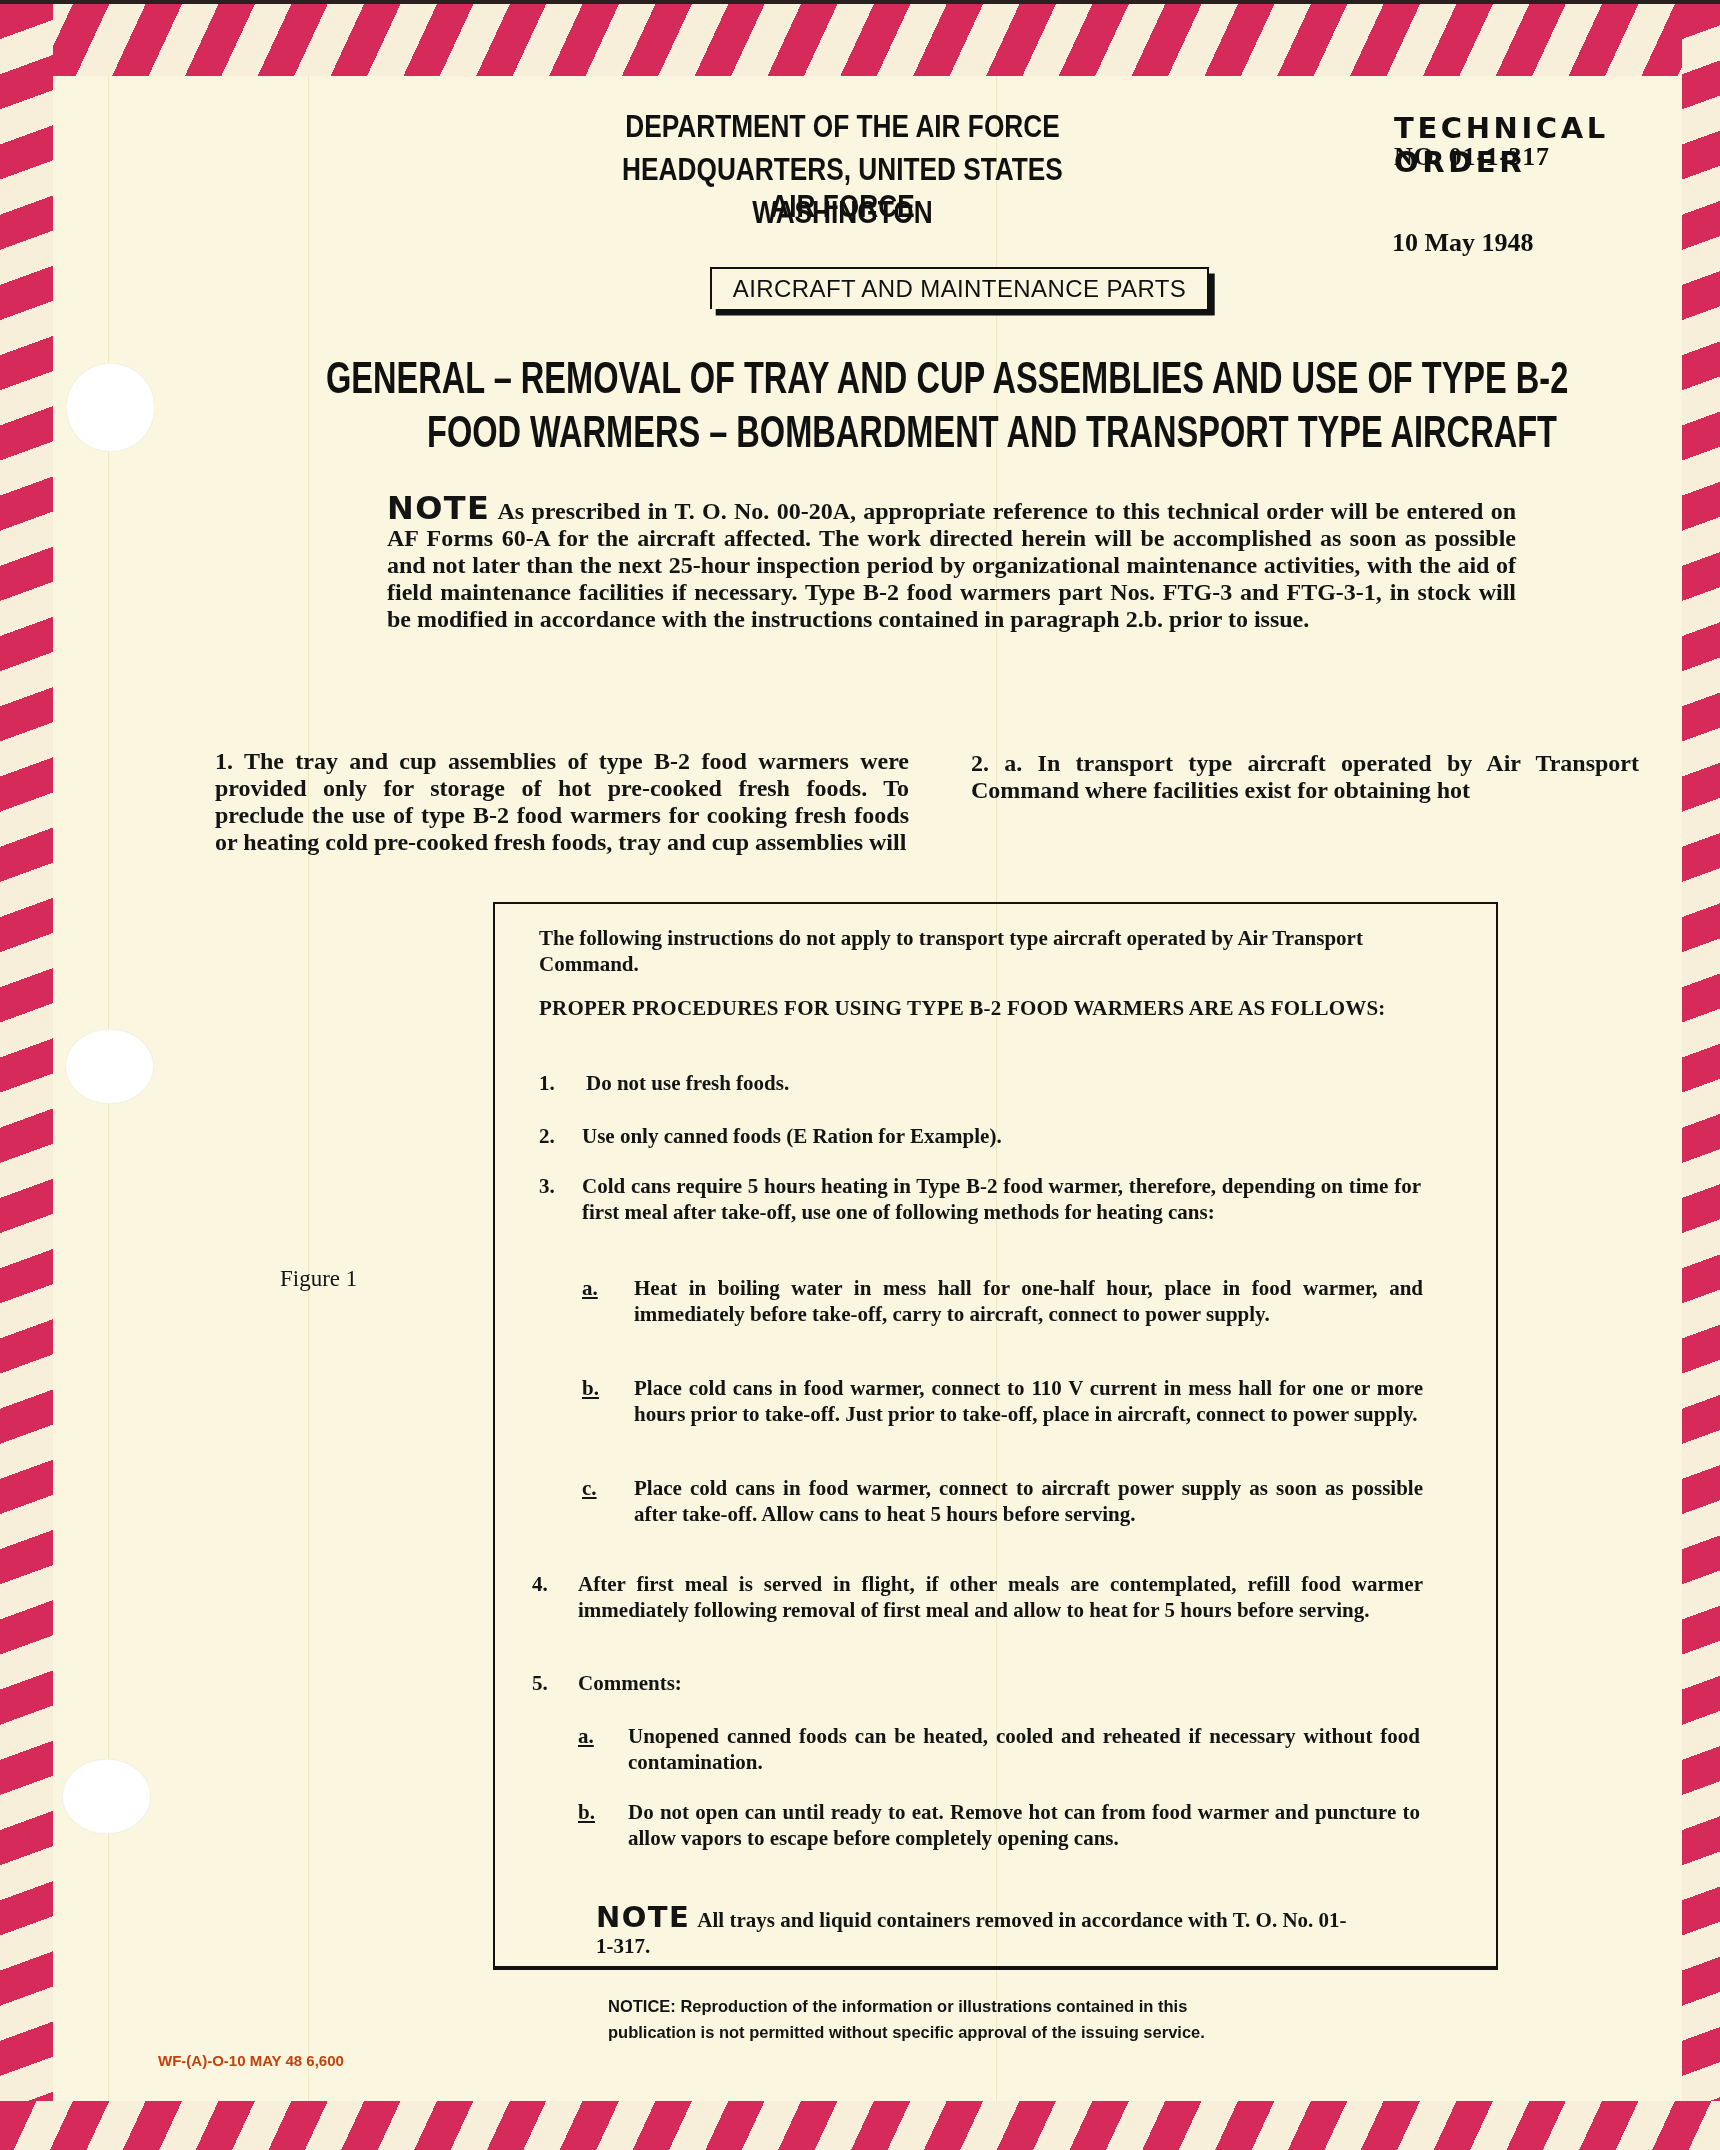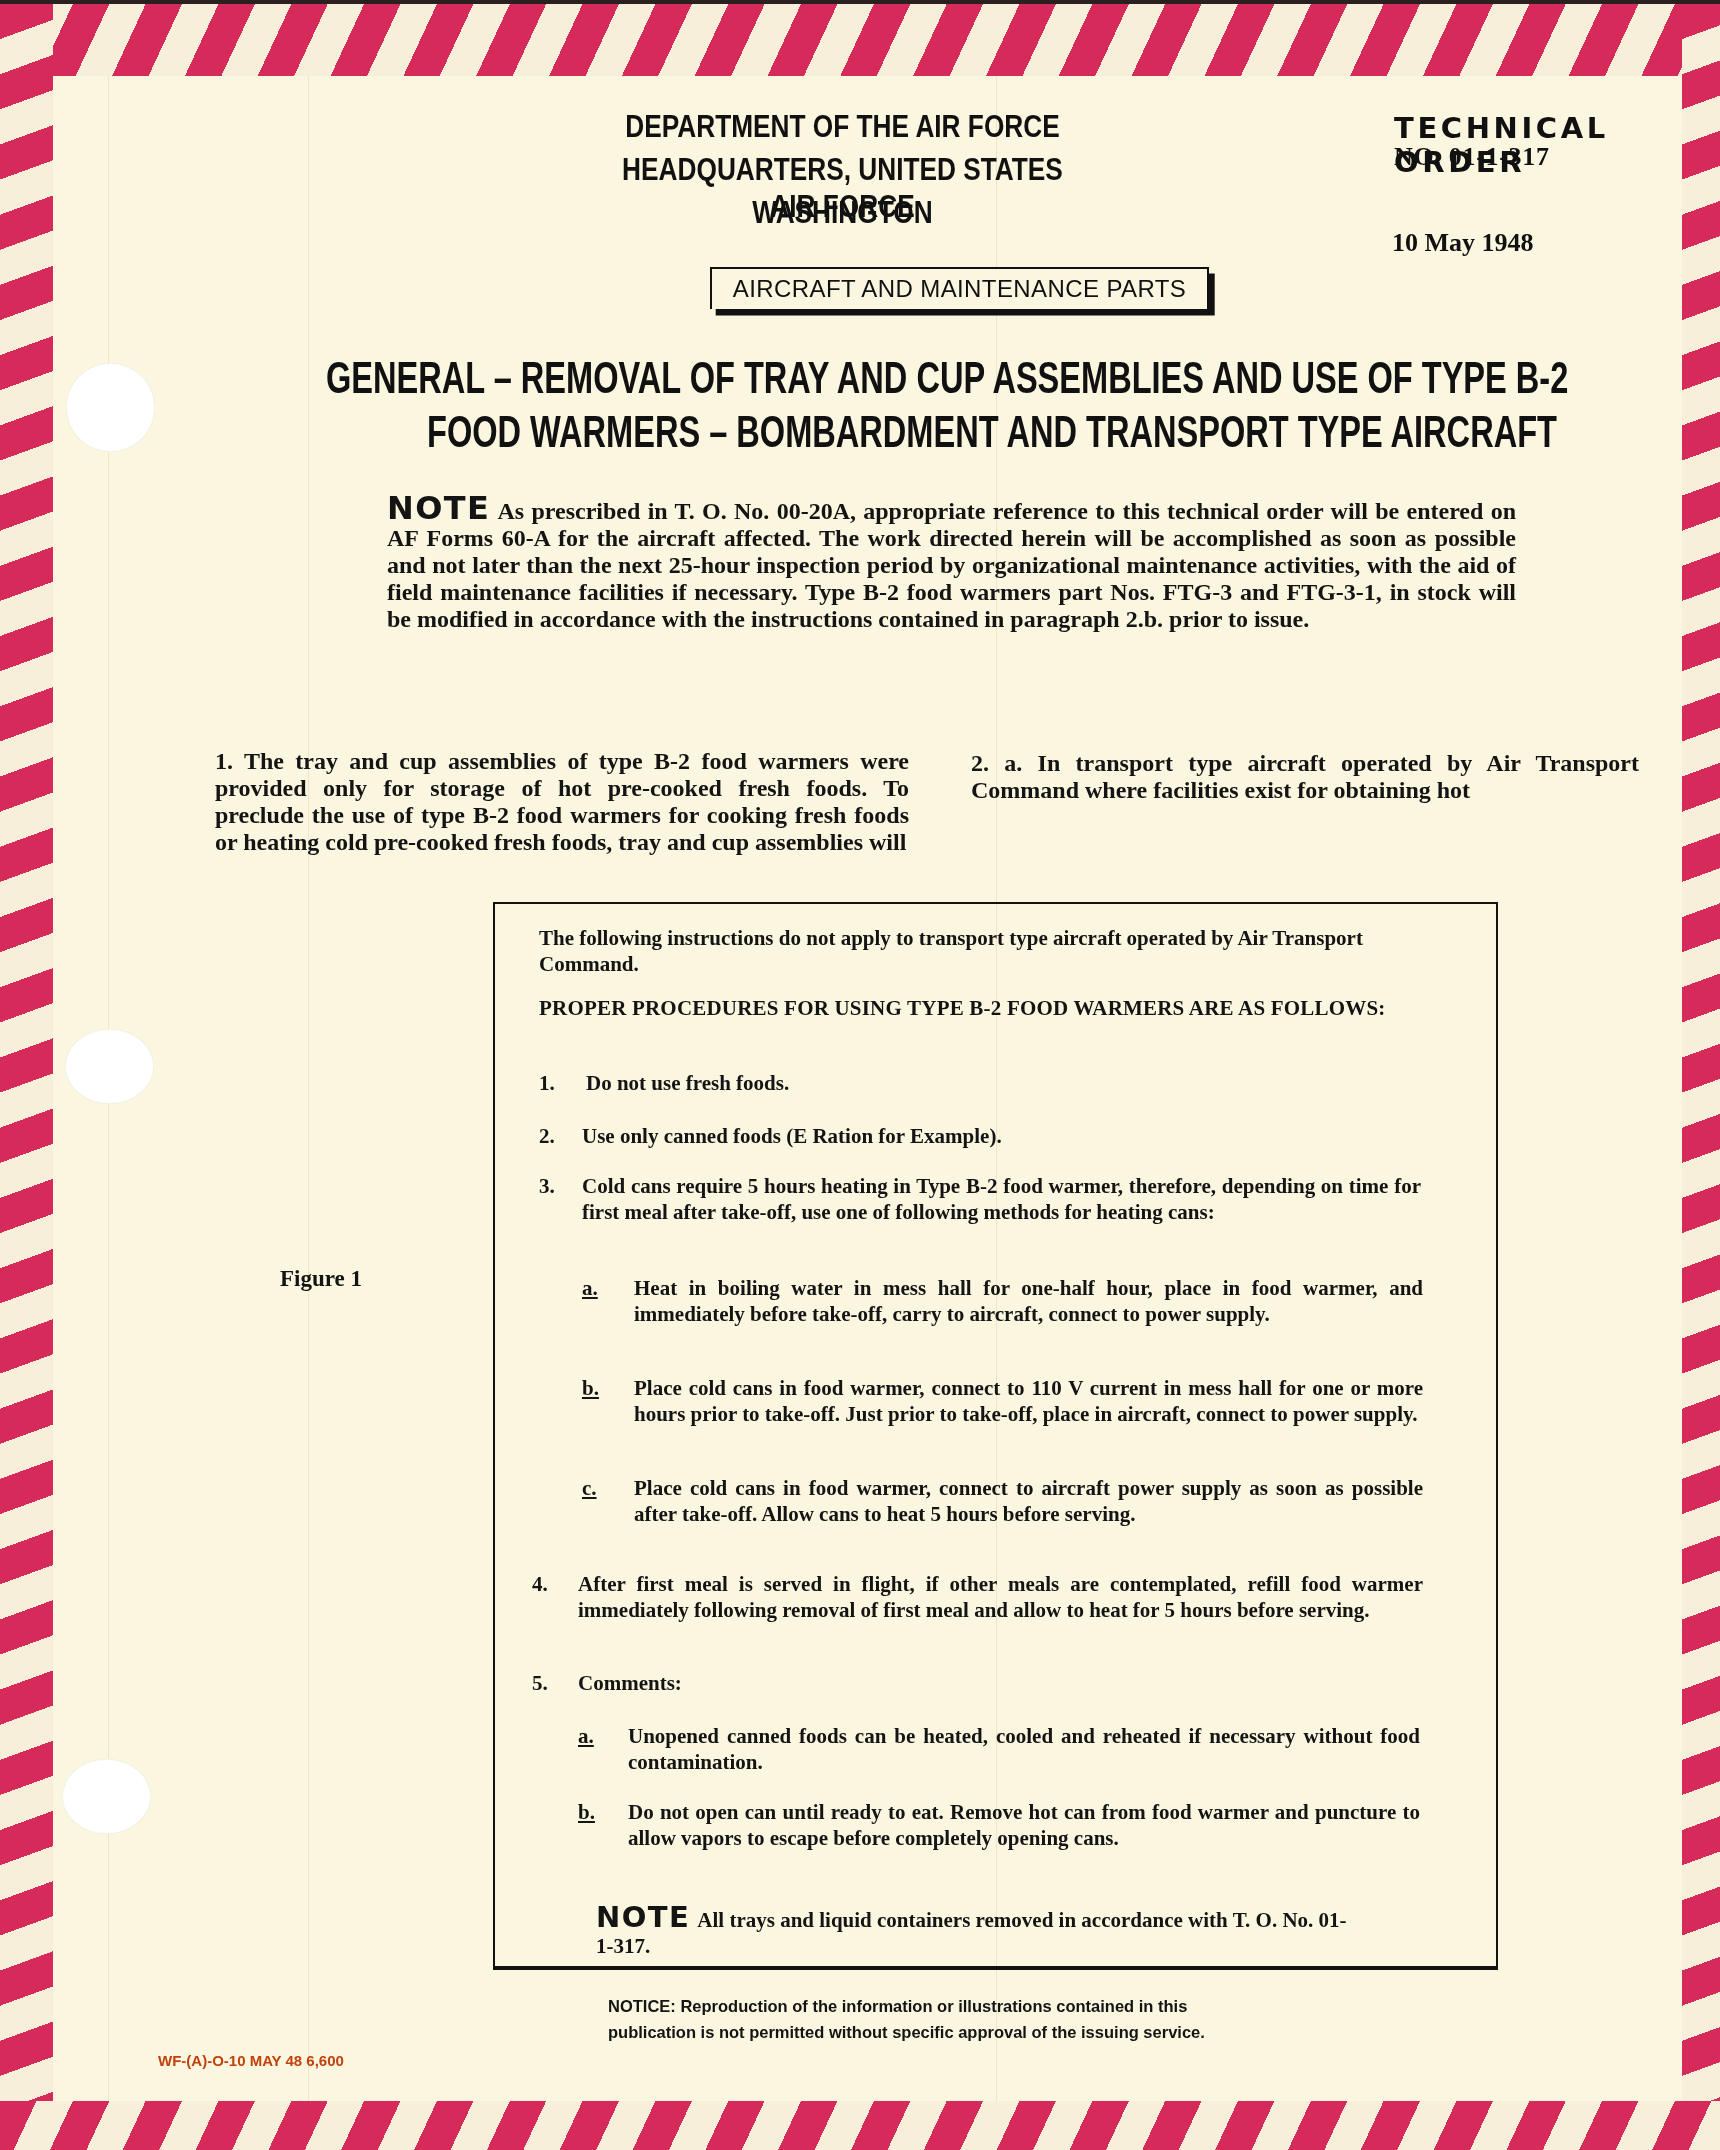--- a/index.html
+++ b/index.html
@@ -35,21 +35,21 @@
   .note { position:absolute; left:387px; top:495px; width:1129px; font-family:"Liberation Serif", serif; font-size:24px; font-weight:bold; line-height:27px; color:#141414; text-align:justify; }
   .note-label { font-family:"DejaVu Sans", sans-serif; font-weight:900; font-size:32px; letter-spacing:1.4px; margin-right:7.2px; }
 
   .col { position:absolute; font-family:"Liberation Serif", serif; font-weight:bold; font-size:24px; line-height:27px; color:#141414; text-align:justify; }
   .col p { margin:0; }
 
   .figbox { position:absolute; left:493px; top:902px; width:1001px; height:1062px; border:2.9px solid #111; border-bottom-width:4.3px; }
   .fb { position:absolute; font-family:"Liberation Serif", serif; font-weight:bold; font-size:21px; line-height:26px; color:#141414; }
   .u { text-decoration:underline; }
 
-  .figlabel { position:absolute; left:280px; top:1266px; font-family:"Liberation Serif", serif; font-weight:bold; font-size:23px; color:#141414; }
+  .figlabel { position:absolute; left:280px; top:1266px; font-family:"Liberation Serif", serif; font-weight:normal; font-size:23px; color:#141414; }
   .notice { position:absolute; left:608px; top:1993px; width:645px; font-family:"Liberation Sans", sans-serif; font-weight:bold; font-size:16.5px; line-height:26px; color:#141414; }
   .footer { position:absolute; left:158px; top:2052px; font-family:"Liberation Sans", sans-serif; font-weight:bold; font-size:15px; color:#c2410c; }
 </style>
 </head>
 <body>
 
 <div class="page">
   <div class="stripes-top"></div>
   <div class="stripes-left"></div>
   <div class="stripes-right"></div>

